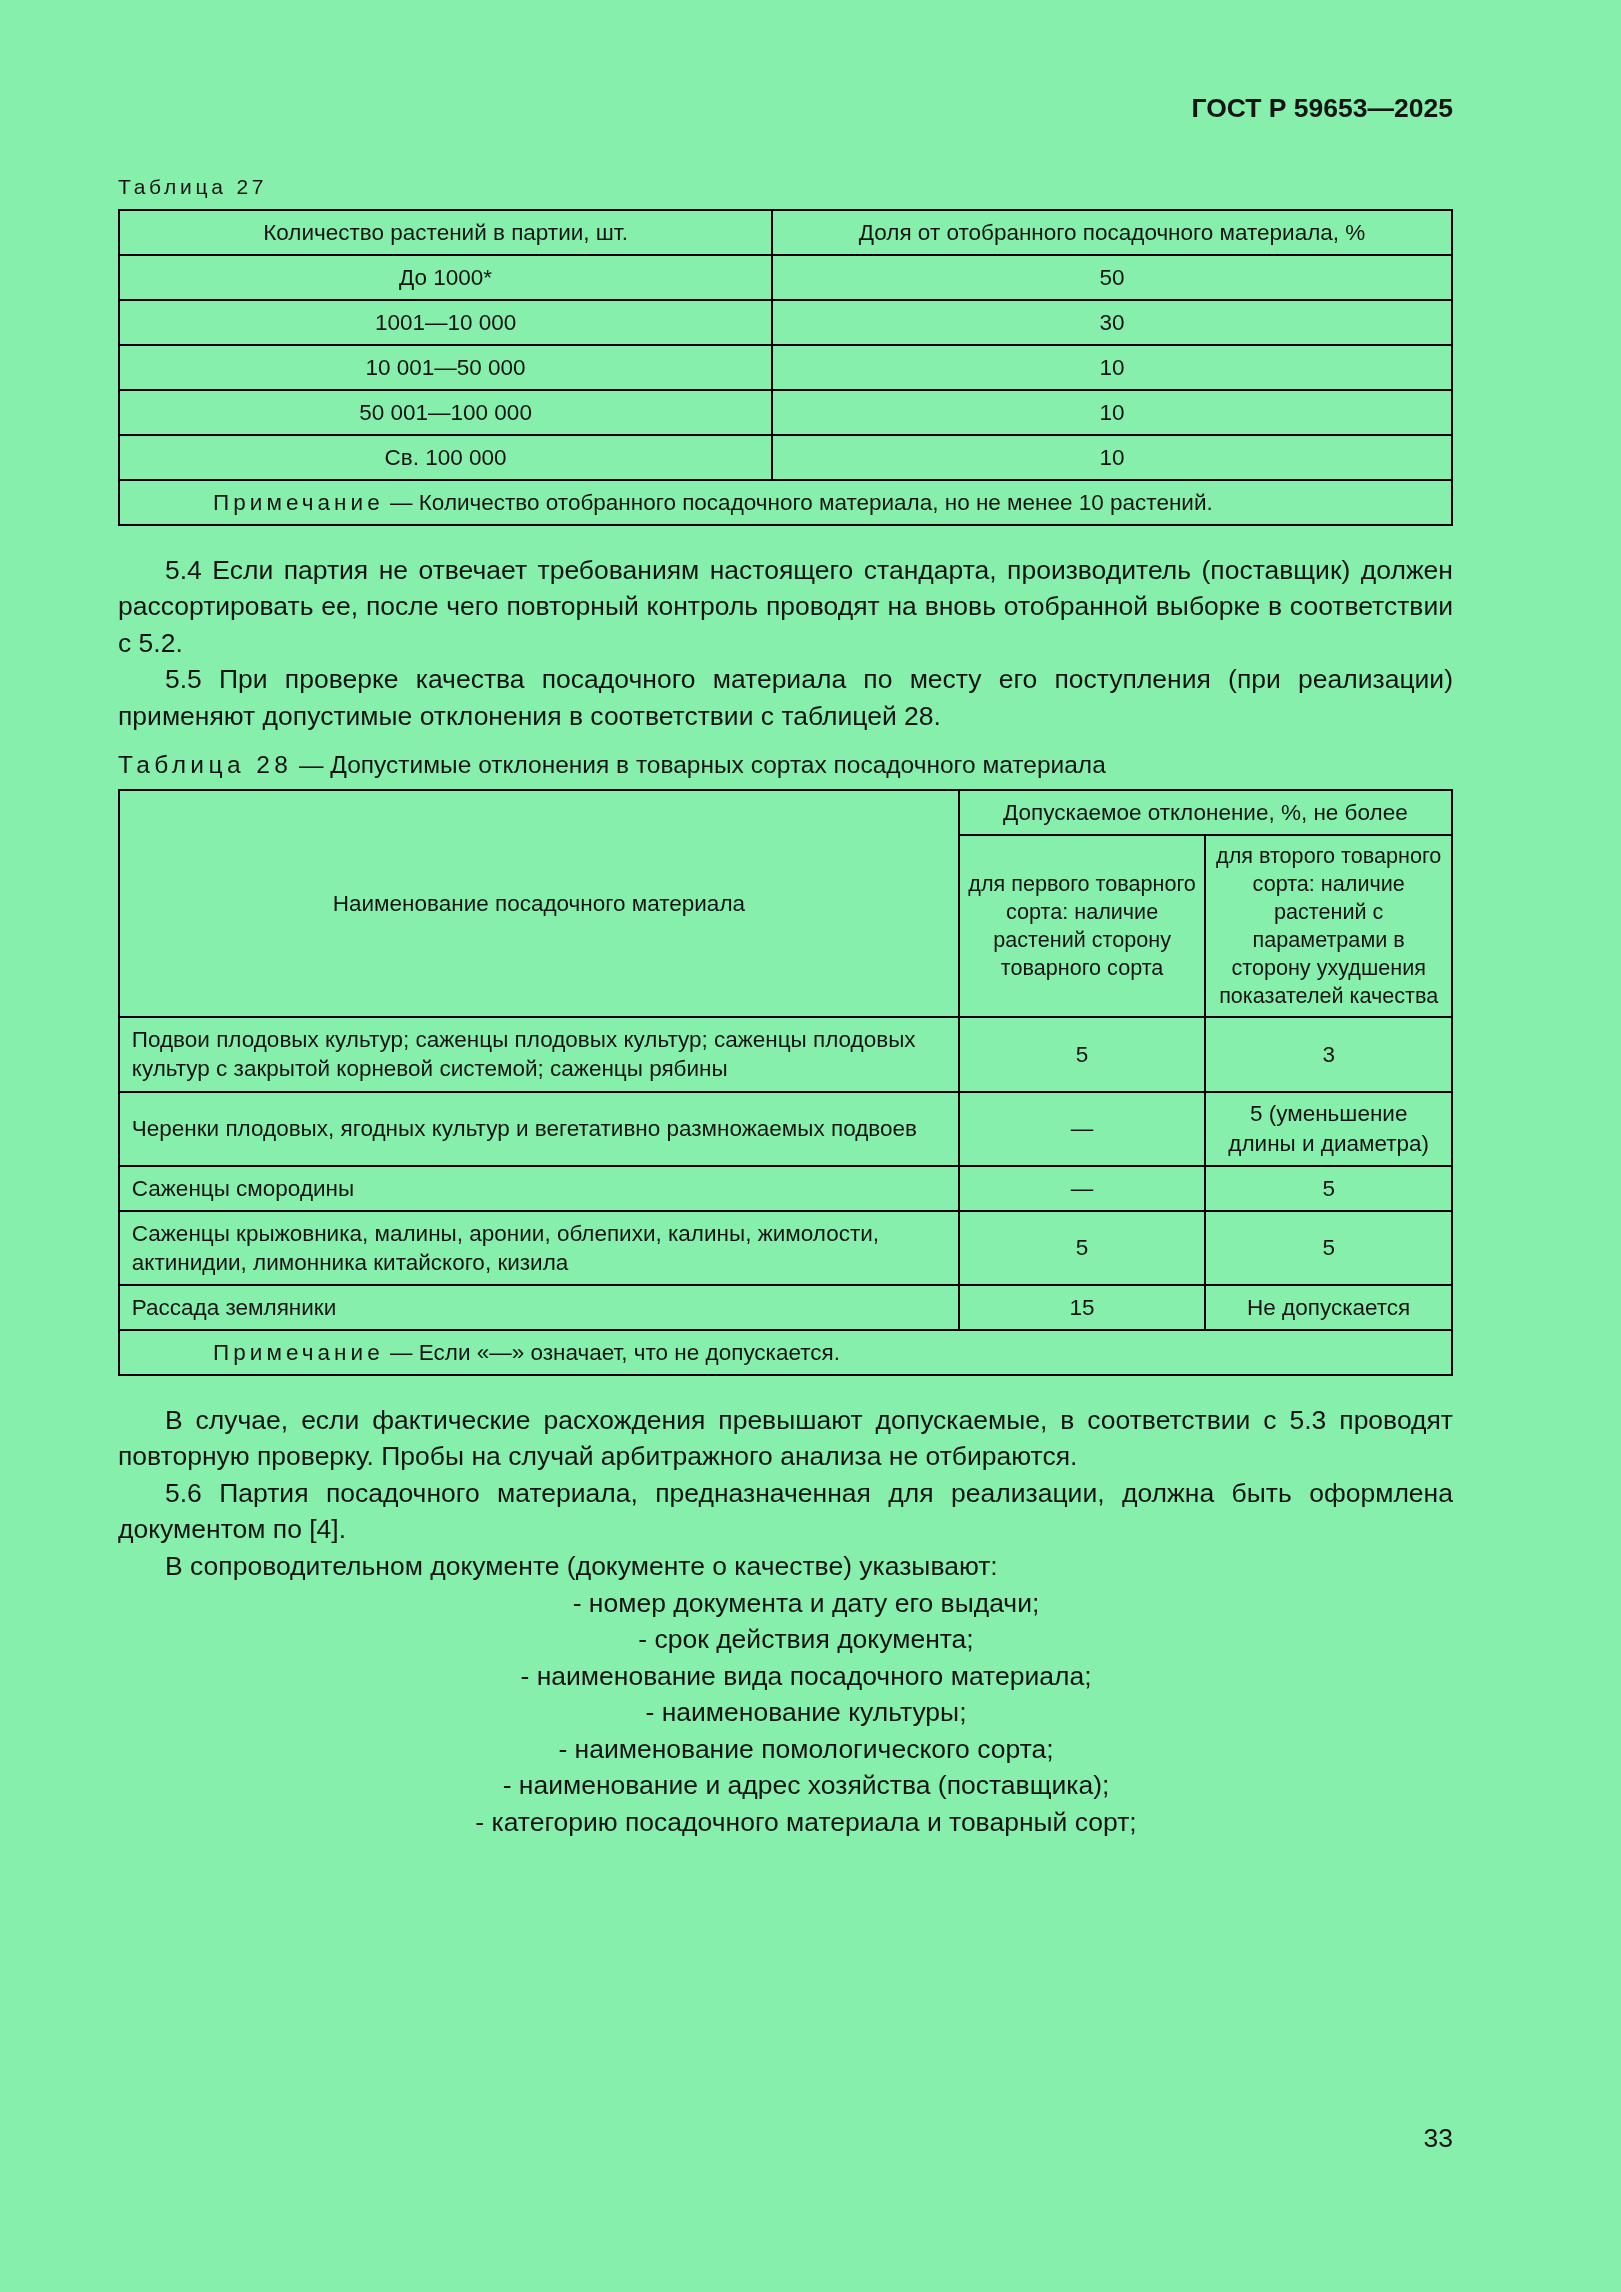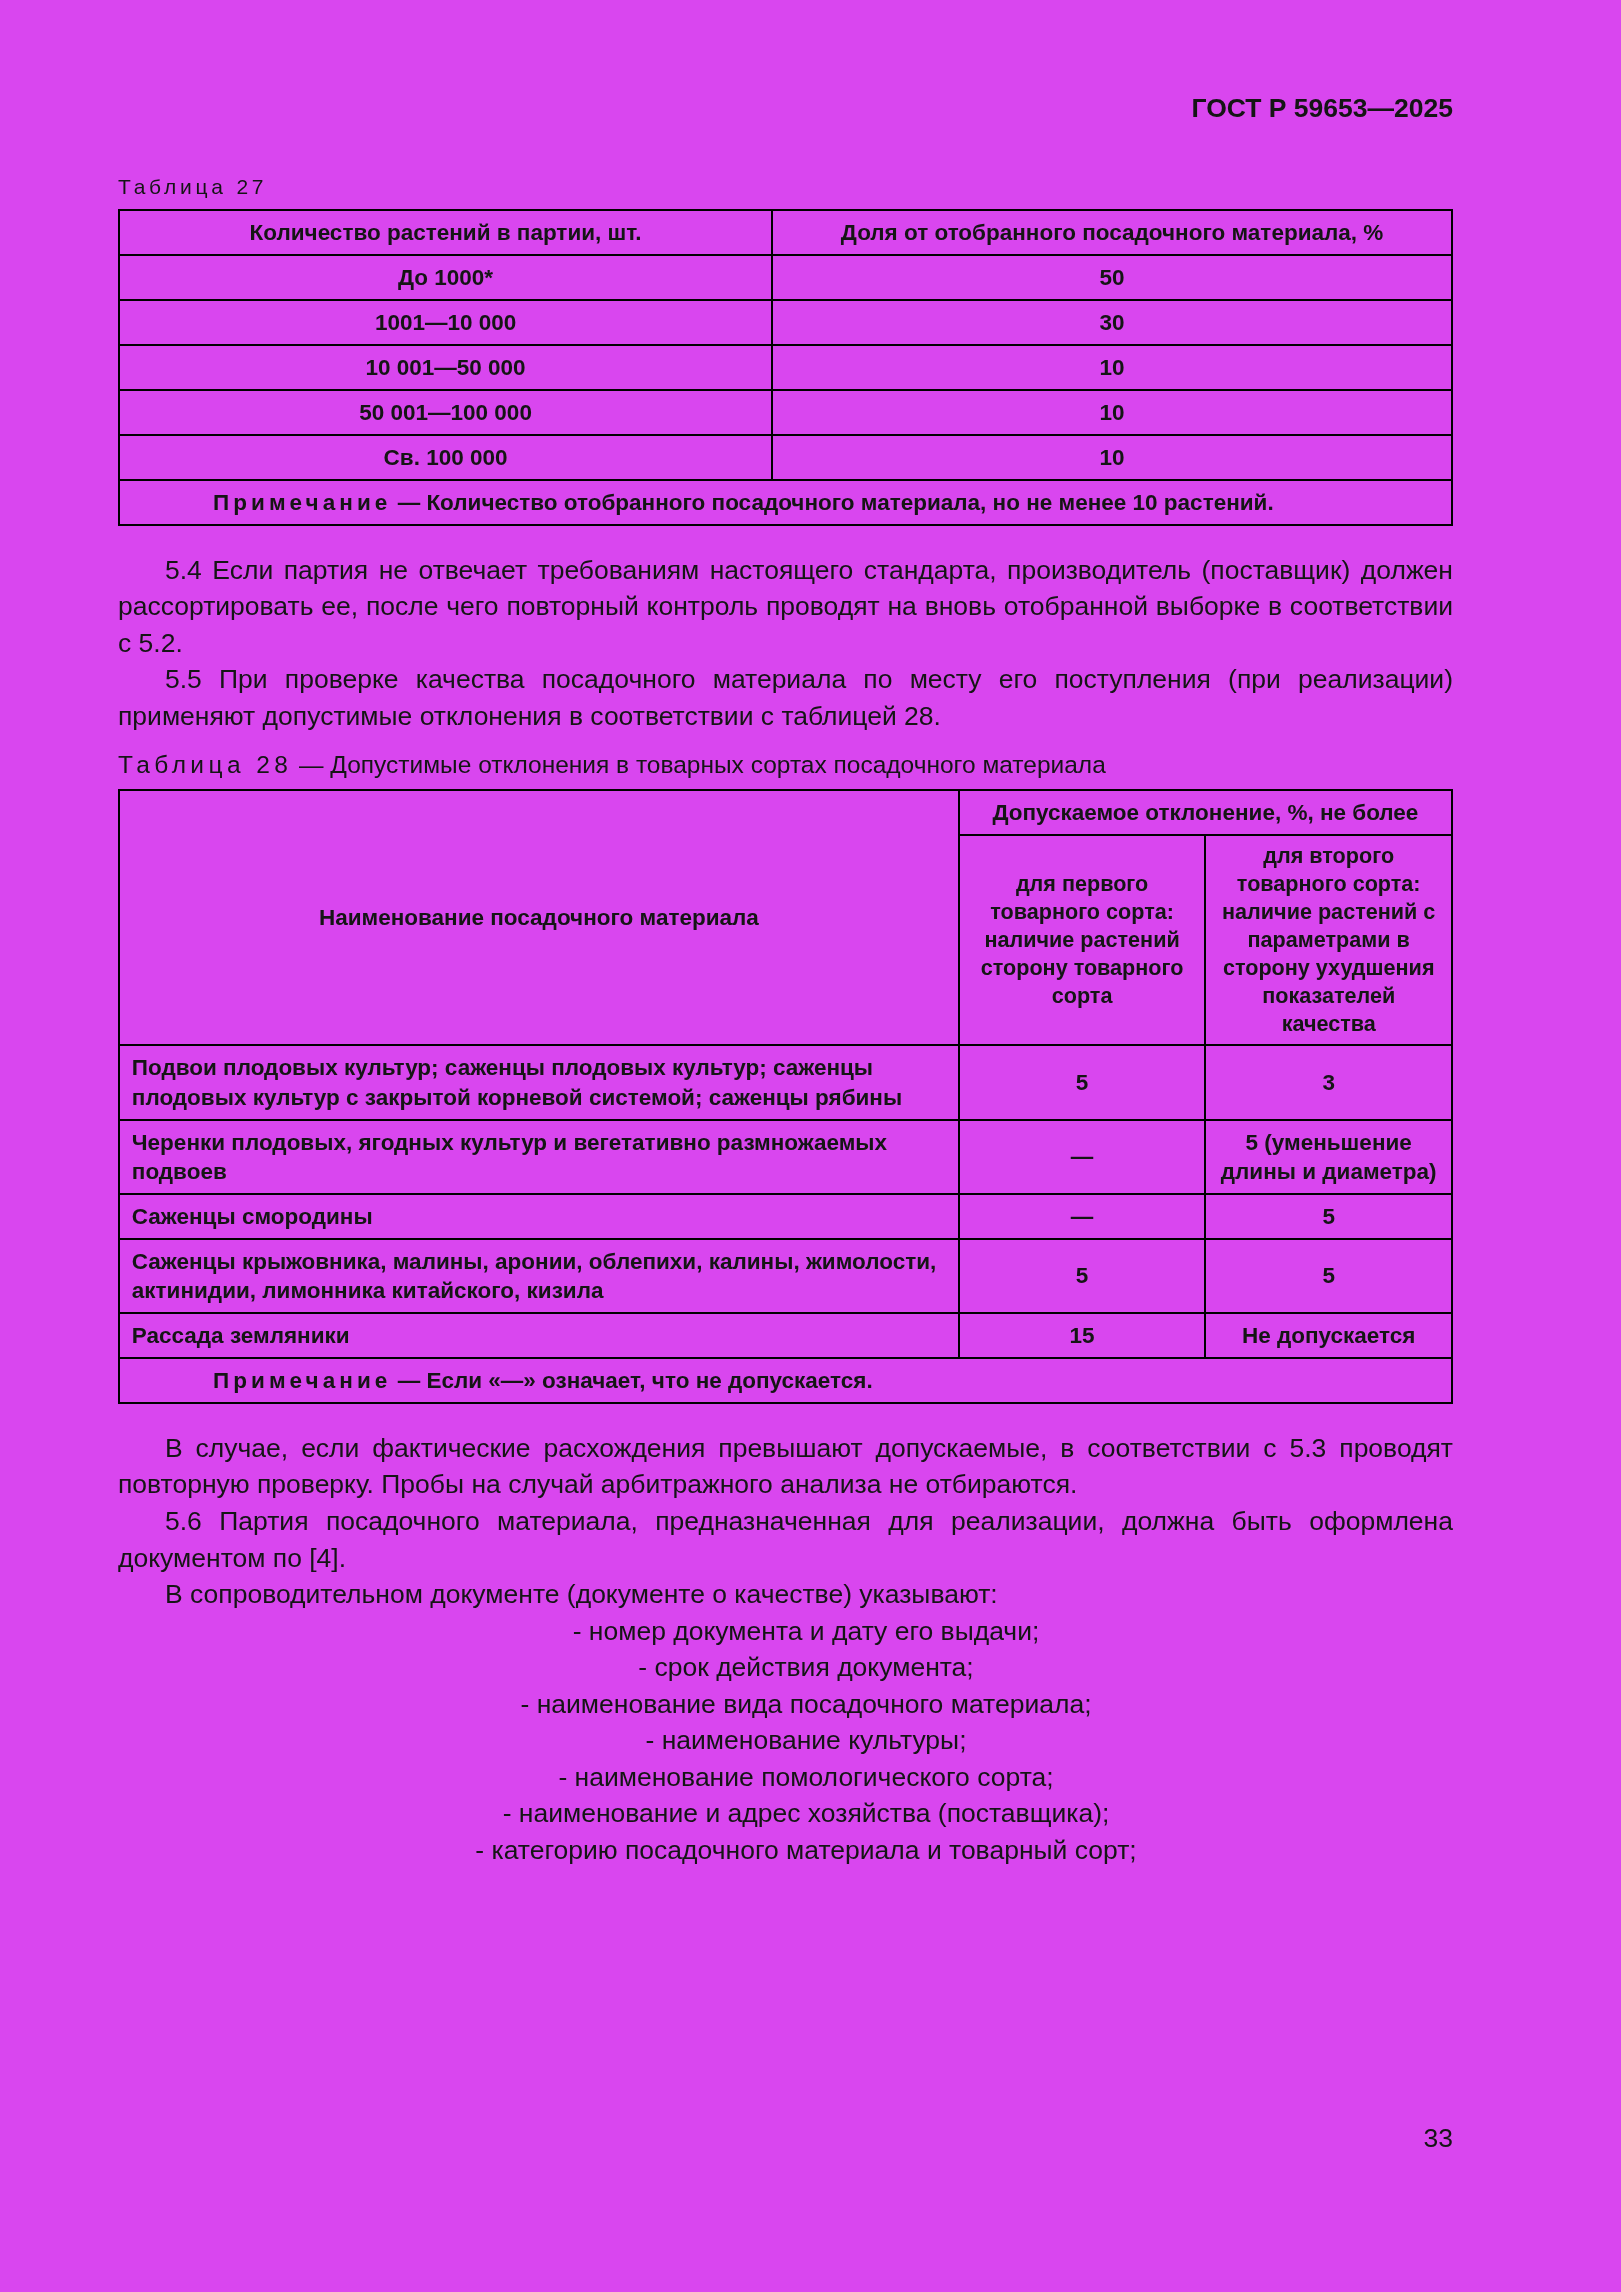--- a/index.html
+++ b/index.html
@@ -1,20 +1,20 @@
 <!DOCTYPE html>
 <html><head>
 <meta charset="utf-8">
 <style>
   * { margin: 0; padding: 0; box-sizing: border-box; }
   html, body { background: #ffffff; }
   .page {
     width: 1621px;
     height: 2293px;
-    background: #d946ef;
+    background: #86efac;
     position: relative;
     overflow: hidden;
     font-family: "Liberation Sans", sans-serif;
     color: #151515;
     padding: 93px 168px 0 118px;
   }
   .doc-code {
     text-align: right;
     font-weight: bold;
     font-size: 26.5px;
@@ -29,21 +29,21 @@
     border-collapse: collapse;
     width: 100%;
     table-layout: fixed;
   }
   th, td {
     border: 2px solid #000;
     font-size: 22.5px;
     line-height: 1.3;
     padding: 6.9px 11.8px;
     vertical-align: middle;
-    font-weight: bold;
+    font-weight: normal;
   }
   .t27 th, .t27 td { text-align: center; }
   .note-cell {
     text-align: left !important;
     padding-left: 93px !important;
   }
   .text-block { margin-top: 25.5px; }
   .para {
     font-size: 26.5px;
     line-height: 1.38;

